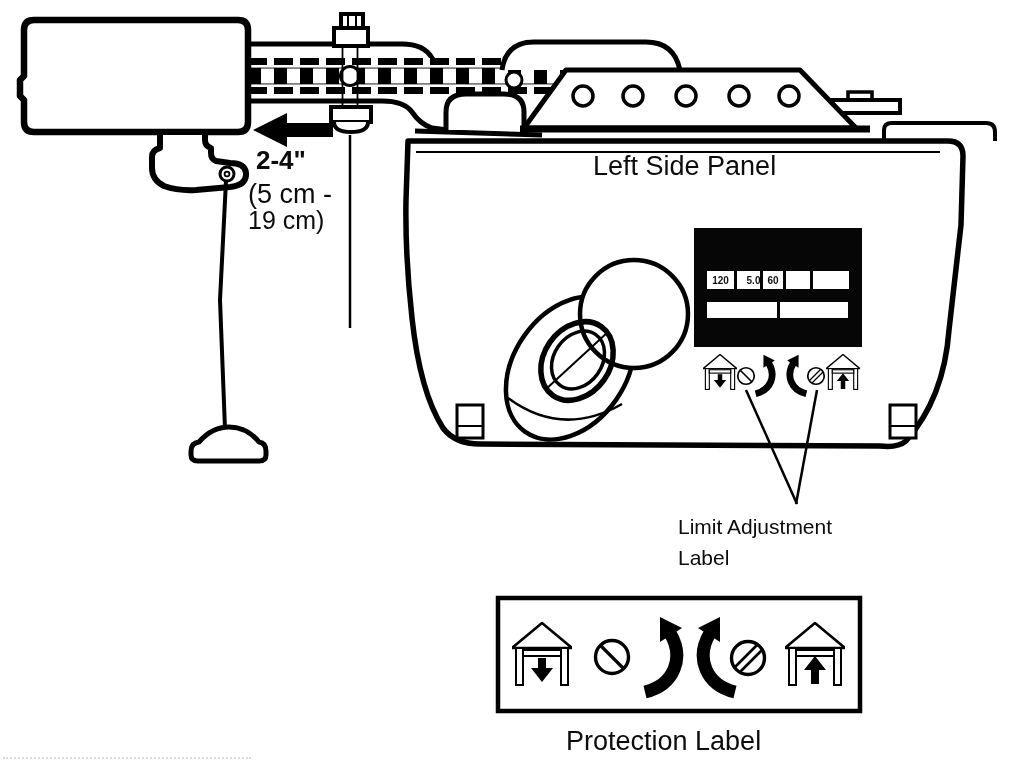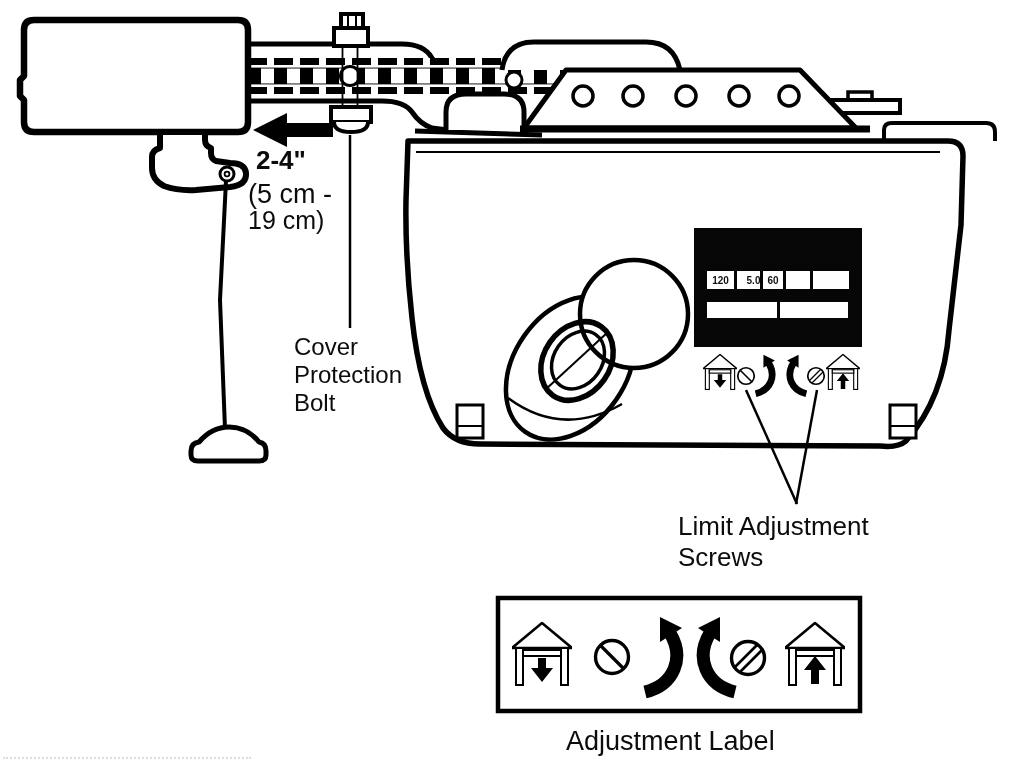--- a/index.html
+++ b/index.html
@@ -5,21 +5,21 @@
   html,body{margin:0;padding:0;background:#ffffff;}
   #stage{position:relative;width:1018px;height:760px;background:#ffffff;overflow:hidden;
          font-family:"Liberation Sans",sans-serif;}
   #stage svg{position:absolute;left:0;top:0;}
   .label{position:absolute;color:#0c0c0c;white-space:pre;line-height:1.12;}
   .t-dist1{left:256px;top:146px;font-size:26px;font-weight:bold;}
   .t-dist2{left:248px;top:179px;font-size:27px;}
   .t-dist3{left:248px;top:206px;font-size:25px;}
   .t-cover{left:294px;top:333px;font-size:24px;line-height:28px;}
   .t-sidepanel{left:593px;top:151px;font-size:27px;}
-  .t-limit{left:678px;top:511px;font-size:26px;line-height:31px;}
+  .t-limit{left:678px;top:511px;font-size:21px;line-height:31px;}
   .t-adjcap{left:566px;top:726px;font-size:27px;}
   .pv{position:absolute;top:272px;height:17px;font-size:10px;font-weight:bold;color:#111;
       text-align:center;line-height:17px;}
   .pv1{left:707px;width:27px;} .pv2{left:737px;width:33px;} .pv3{left:763px;width:20px;}
   .dots{position:absolute;left:3px;top:757px;width:248px;height:2px;
         border-top:2px dotted #d9dee2;}
 </style>
 </head>
 <body>
 
@@ -182,25 +182,25 @@
     <use href="#curl-right" x="692" y="616" width="50" height="84"></use>
     <use href="#screw-double" x="728" y="638" width="40" height="40"></use>
     <use href="#house-up" x="785" y="621" width="60" height="66"></use>
   </g>
 </svg>
 
 <div class="label t-dist1">2-4"</div>
 <div class="label t-dist2">(5 cm -</div>
 <div class="label t-dist3">19 cm)</div>
 
-<div class="label t-cover"><span>Cover</span><br><span>Protection</span><br><span>Bolt</span></div>
-
-
-<div class="label t-limit"><span>Limit Adjustment</span><br><span>Screws</span></div>
-
-<div class="label t-adjcap">Adjustment Label</div>
+
+<div class="label t-sidepanel">Left Side Panel</div>
+
+<div class="label t-limit"><span>Limit Adjustment</span><br><span>Label</span></div>
+
+<div class="label t-adjcap">Protection Label</div>
 
 <div class="pv pv1">120</div>
 <div class="pv pv2">5.0</div>
 <div class="pv pv3">60</div>
 
 <div class="dots"></div>
 </div>
 
 </body></html>

